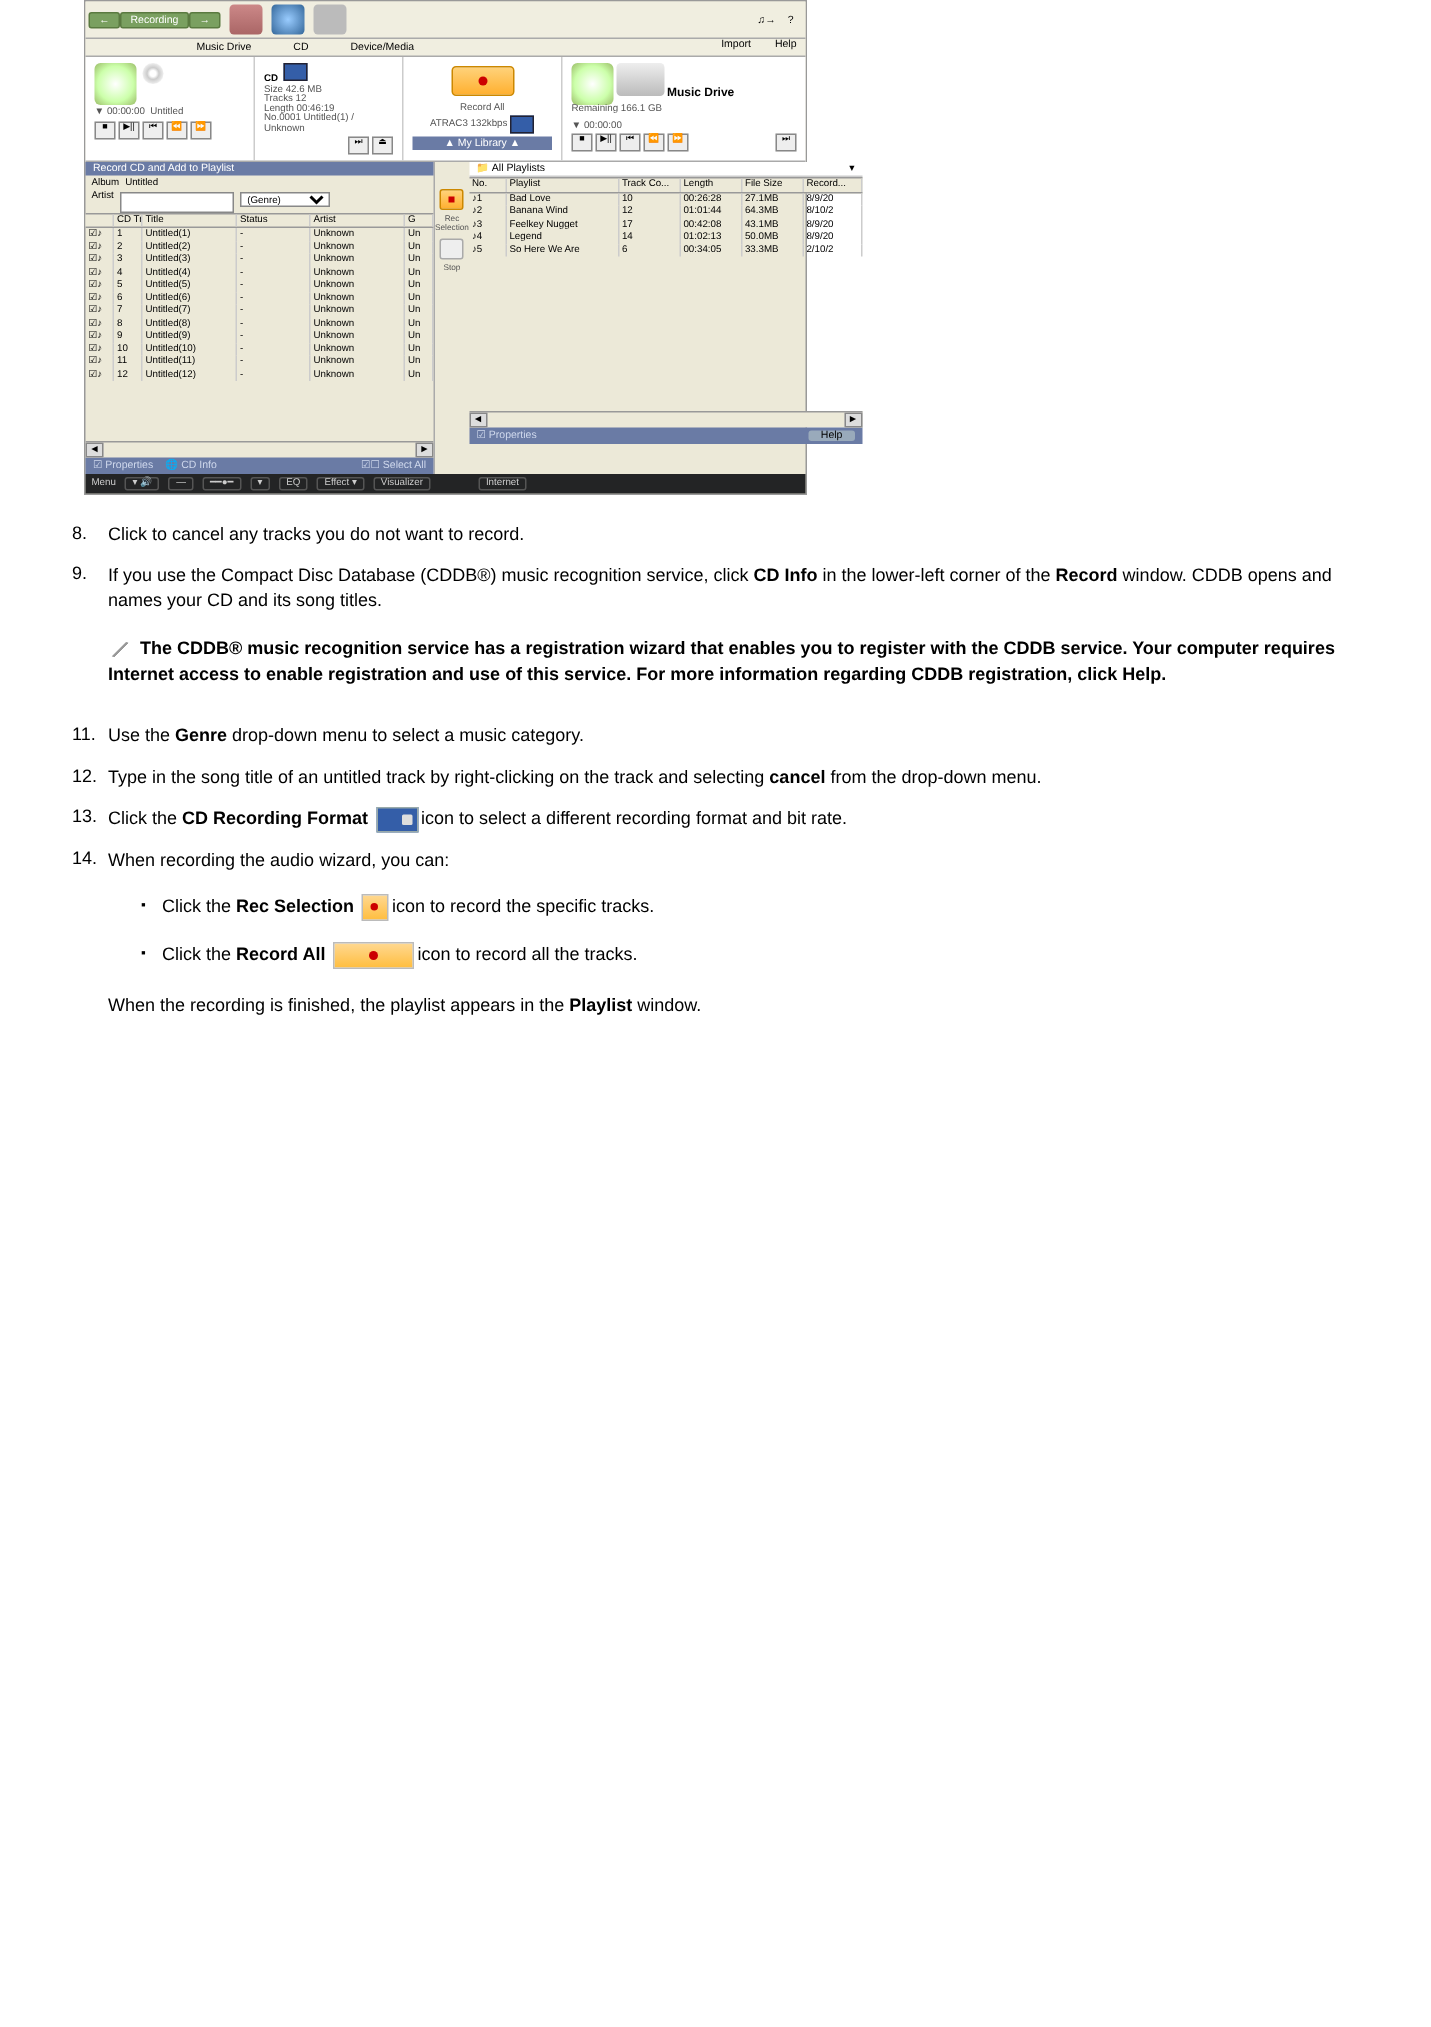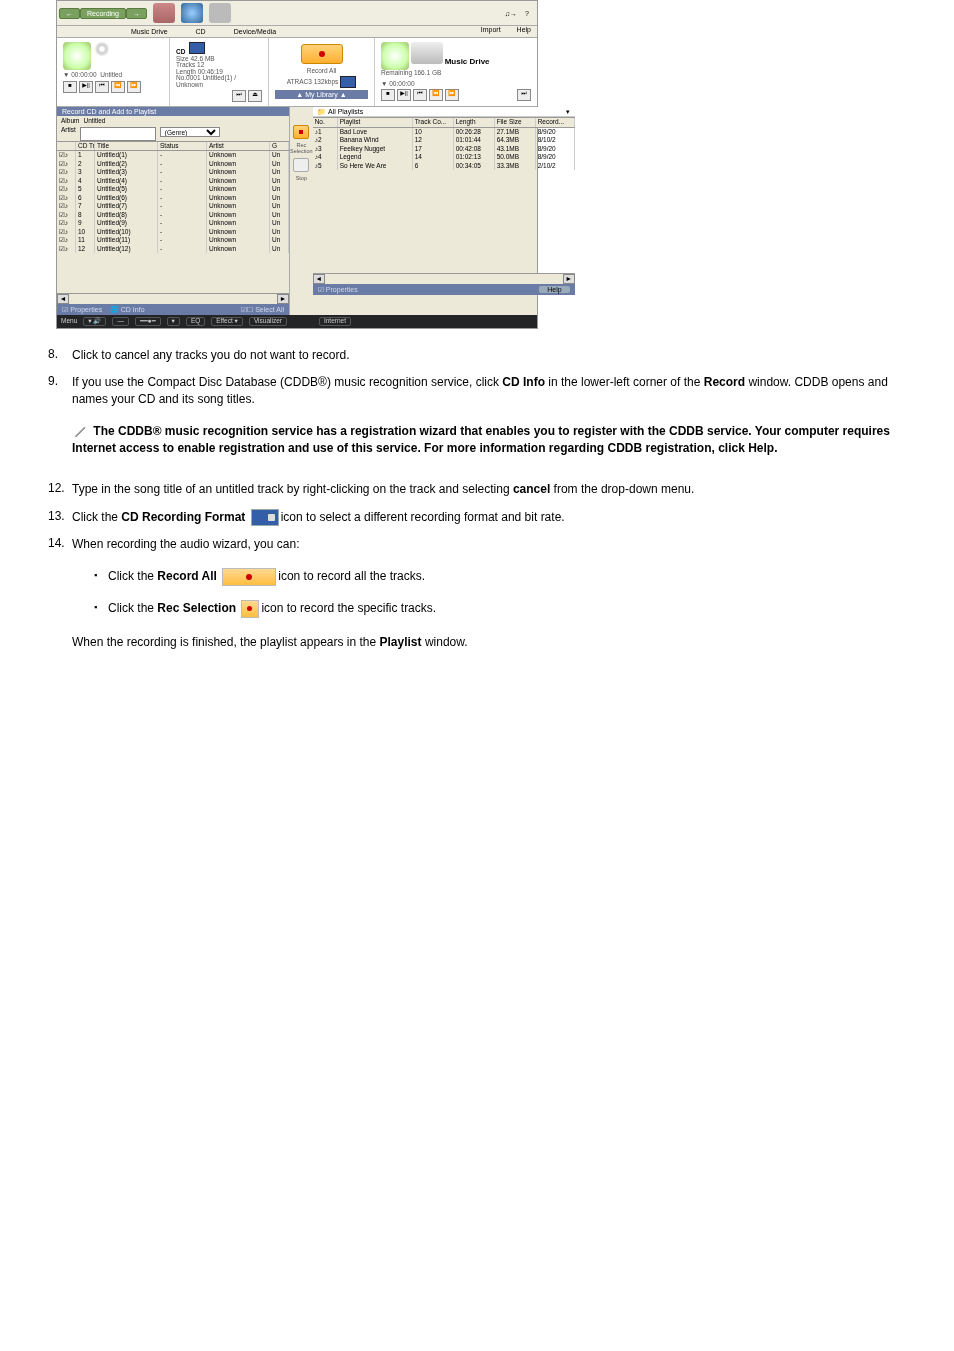--- a/index.html
+++ b/index.html
@@ -535,41 +535,47 @@
     <li>
       <div class="num">9.</div>
       <div class="body">
         <span>If you use the Compact Disc Database (CDDB®) music recognition service, click </span><b>CD Info</b><span> in the lower-left corner of the </span><b>Record</b><span> window. CDDB opens and names your CD and its song titles.</span>
         <div class="note-block">
           <span class="pen-icon"></span><span> The CDDB® music recognition service has a registration wizard that enables you to register with the CDDB service. Your computer requires Internet access to enable registration and use of this service. For more information regarding CDDB registration, click </span><b>Help</b><span>.</span>
         </div>
       </div>
     </li>
     <li>
+      <div class="num">11.</div>
+      <div class="body">
+        <span>Use the </span><b>Genre</b><span> drop-down menu to select a music category.</span>
+      </div>
+    </li>
+    <li>
       <div class="num">12.</div>
       <div class="body">
         <span>Type in the song title of an untitled track by right-clicking on the track and selecting </span><b>cancel</b><span> from the drop-down menu.</span>
       </div>
     </li>
     <li>
       <div class="num">13.</div>
       <div class="body">
         <span>Click the </span><b>CD Recording Format </b><span class="format-icon-lg"></span><span>icon to select a different recording format and bit rate.</span>
       </div>
     </li>
     <li>
       <div class="num">14.</div>
       <div class="body">
         <span>When recording the audio wizard, you can:</span>
         <ul class="sub">
           <li>
-            <span>Click the </span><b>Record All </b><span class="recall-icon"></span><span>icon to record all the tracks.</span>
+            <span>Click the </span><b>Rec Selection </b><span class="recsel-icon"></span><span>icon to record the specific tracks.</span>
           </li>
           <li>
-            <span>Click the </span><b>Rec Selection </b><span class="recsel-icon"></span><span>icon to record the specific tracks.</span>
+            <span>Click the </span><b>Record All </b><span class="recall-icon"></span><span>icon to record all the tracks.</span>
           </li>
         </ul>
         <p style="margin:16px 0 0 0">
           <span>When the recording is finished, the playlist appears in the </span><b>Playlist</b><span> window.</span>
         </p>
       </div>
     </li>
   </ol>
 
 </div>

